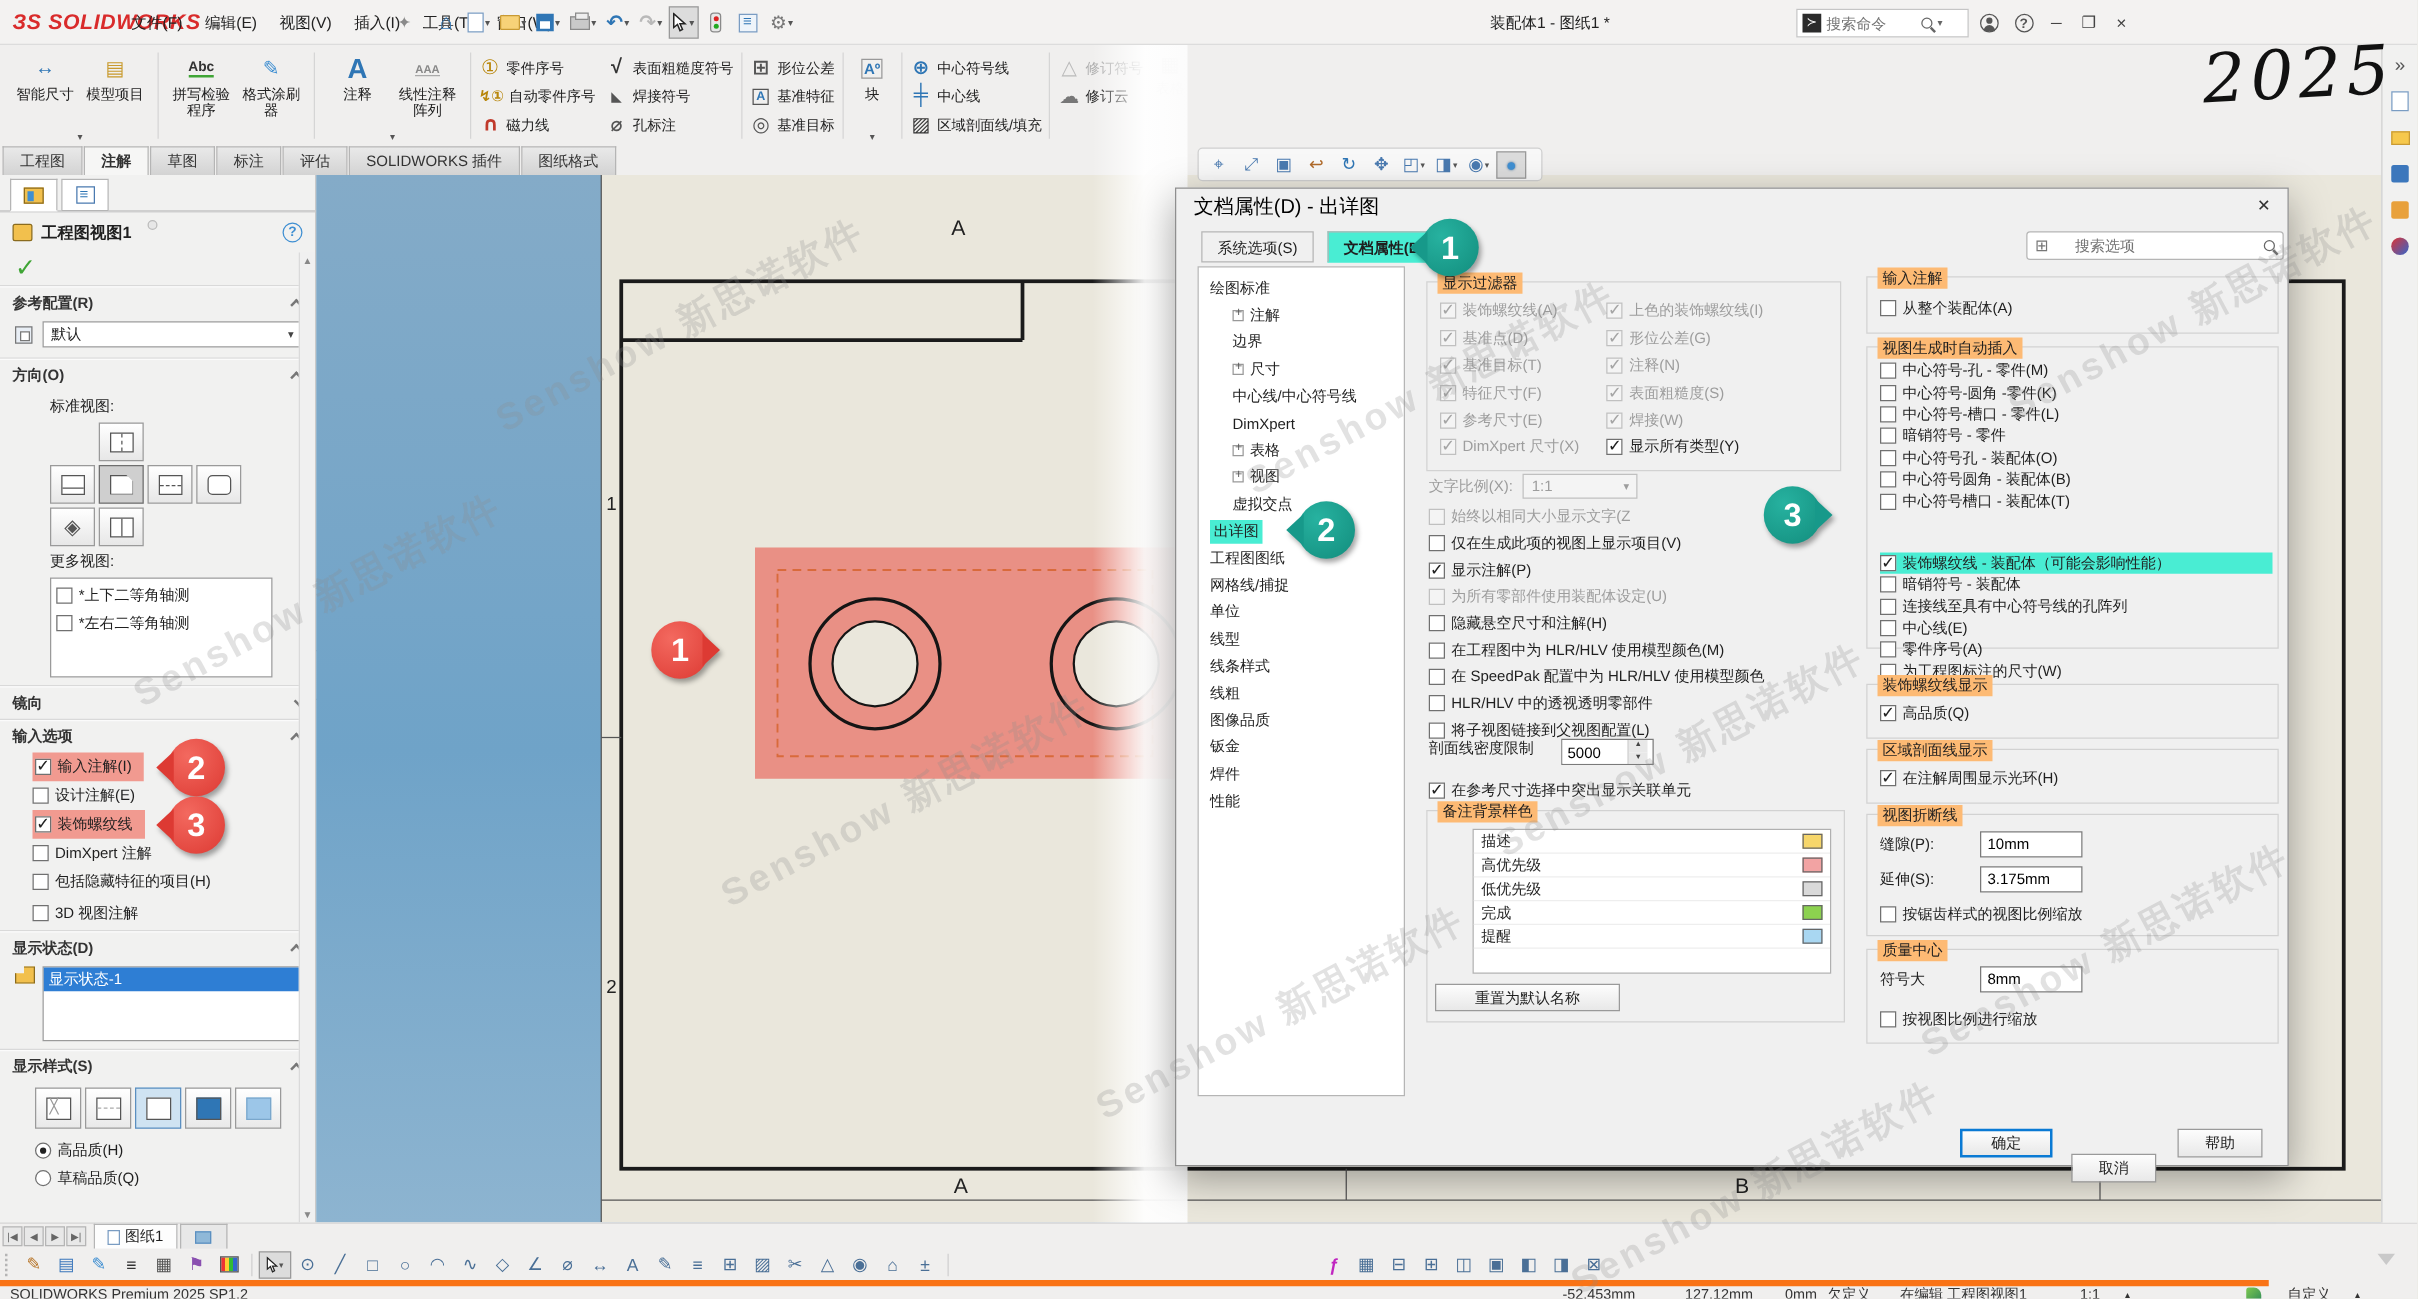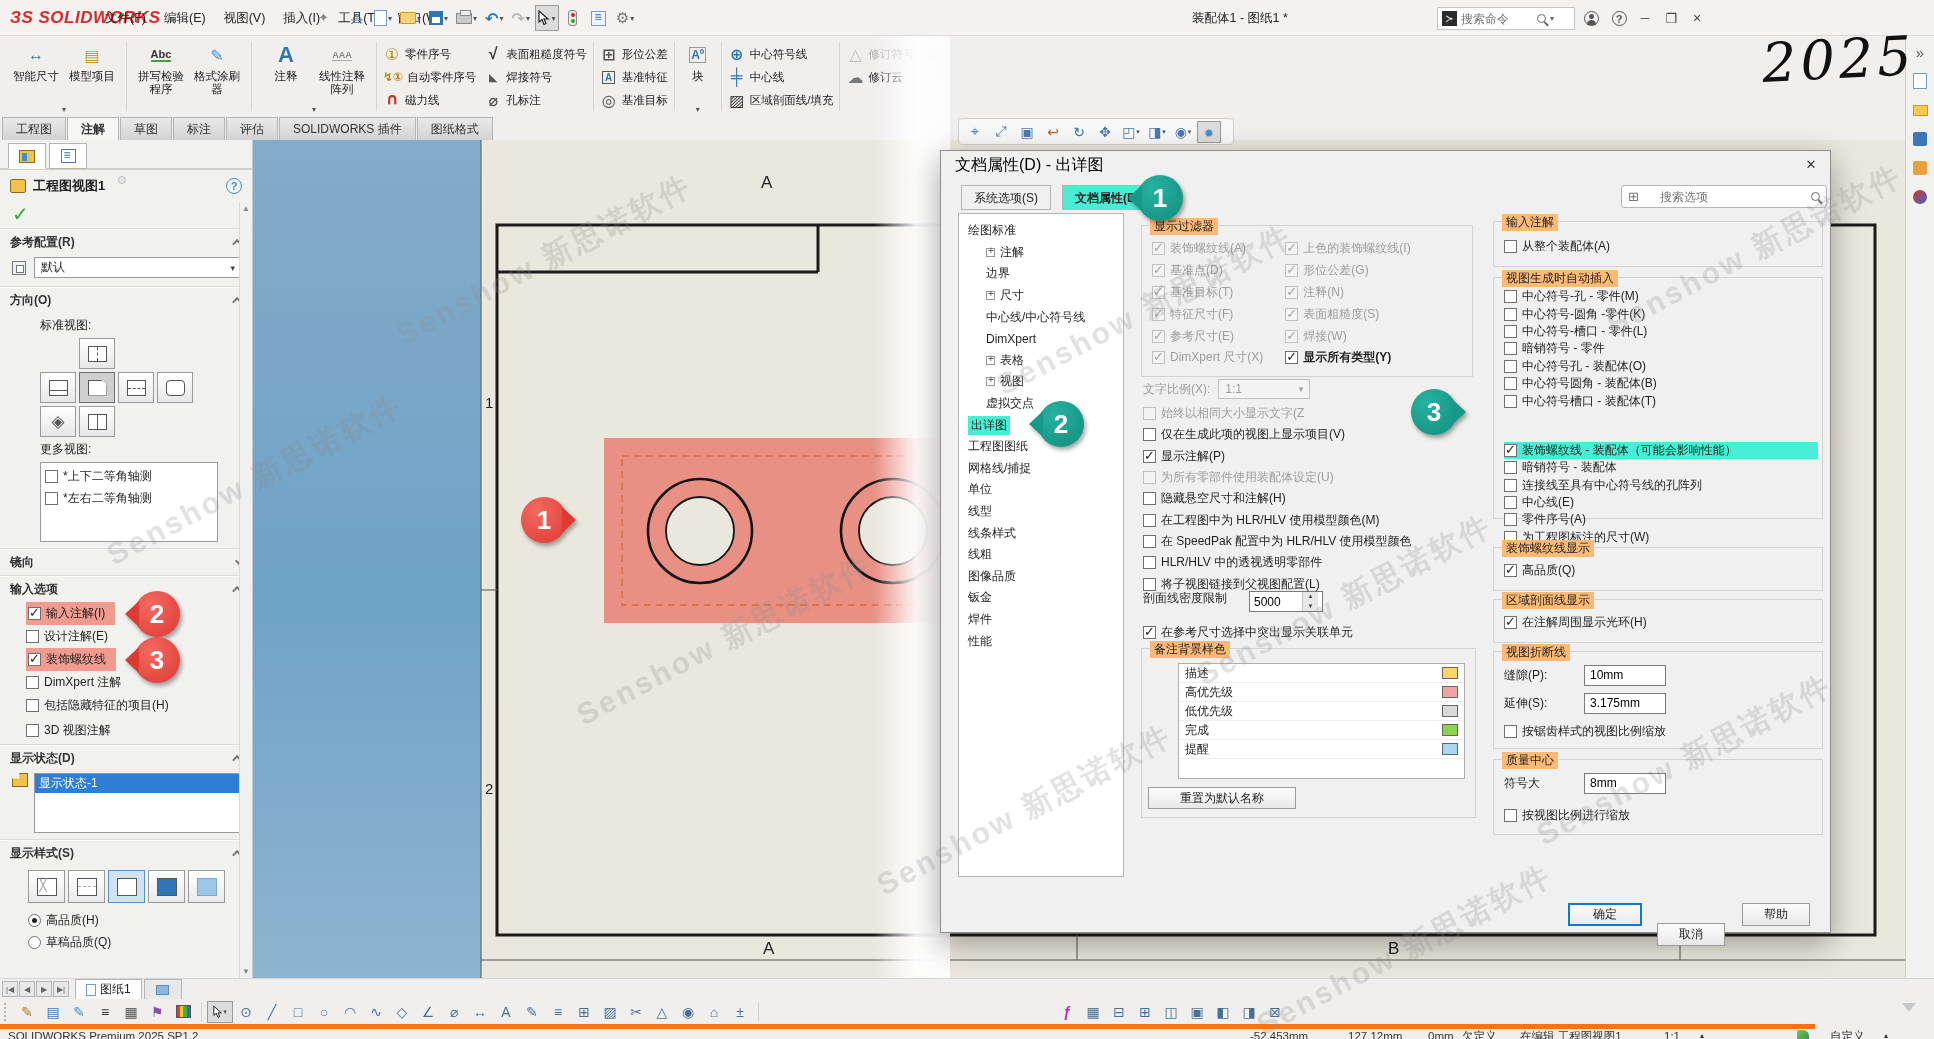--- a/index.html
+++ b/index.html
@@ -895,21 +895,21 @@
           <label class="row checked disabled" data-name="filter-surface-finish">
               <i class="cb" data-name="checkbox-icon"></i>
               <s class="lb" data-name="label">表面粗糙度(S)</s>
             </label>
           <label class="row checked disabled" data-name="filter-welds">
               <i class="cb" data-name="checkbox-icon"></i>
               <s class="lb" data-name="label">焊接(W)</s>
             </label>
           <label class="row checked" data-name="filter-display-all-types">
               <i class="cb" data-name="checkbox-icon"></i>
-              <s class="lb" style="font-weight:bold" data-name="label">显示所有类型(Y)</s>
+              <s class="lb" style="font-weight:normal" data-name="label">显示所有类型(Y)</s>
             </label>
         </div>
       </div>
     </div>
     <div class="tscale" data-name="text-scale-row">
       <span data-name="text-scale-label">文字比例(X):</span>
       <span class="tsel" data-name="text-scale-select">
           <s>1:1</s>
           <span class="dd" data-name="chevron-down-icon">▾</span>
         </span>

